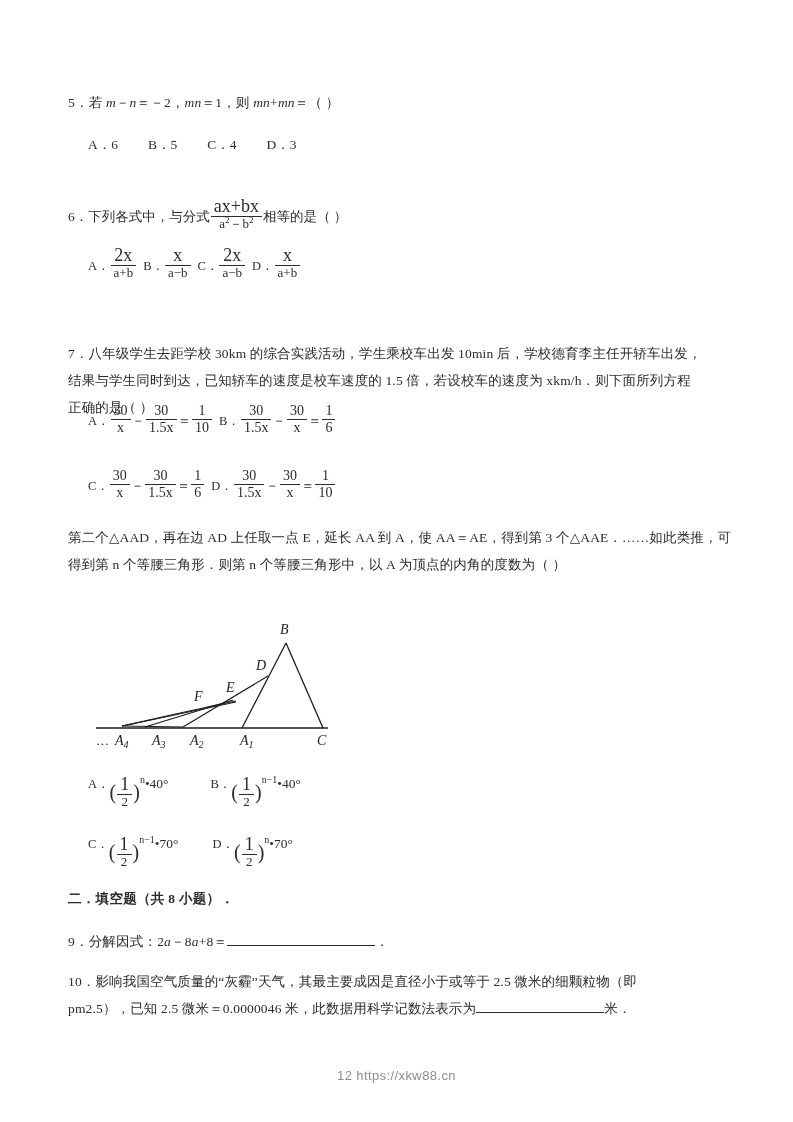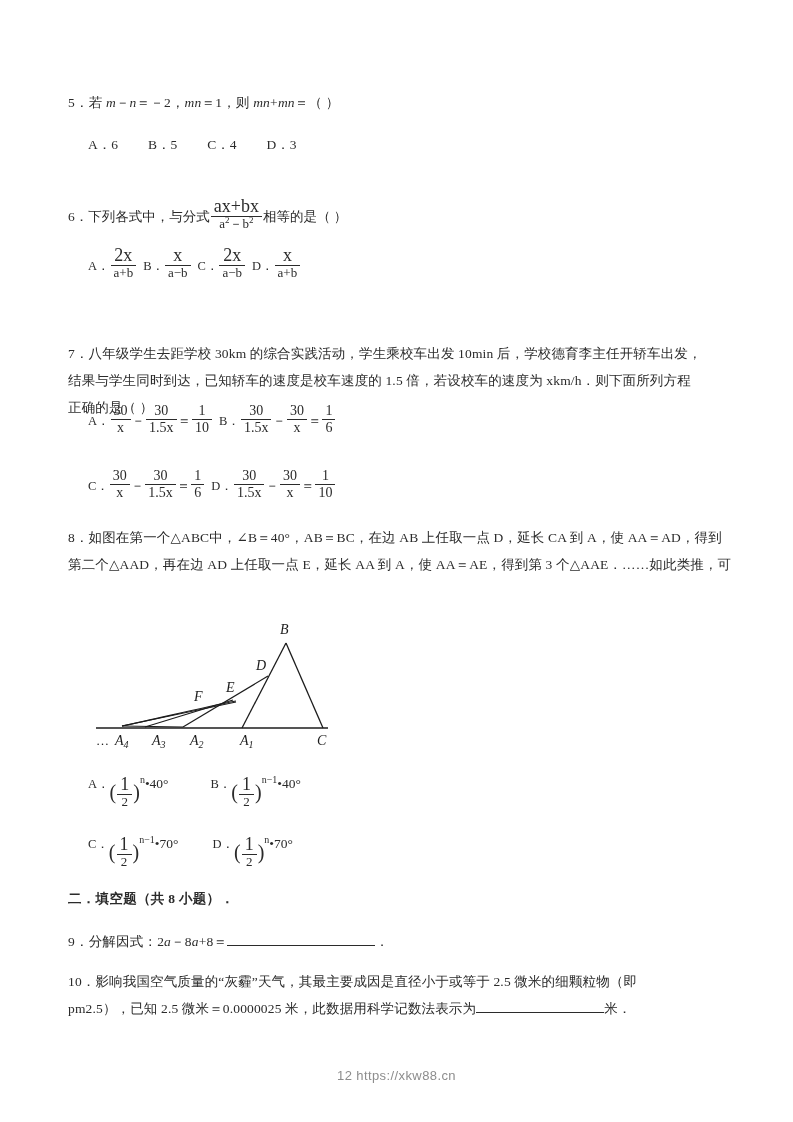--- a/index.html
+++ b/index.html
@@ -201,22 +201,22 @@
 
   <div class="opt-frac-row" style="top:403px;">
     <span class="grp"><span class="lbl">A．</span><span class="frac small"><span class="nu">30</span><span class="de">x</span></span><span>－</span><span class="frac small"><span class="nu">30</span><span class="de">1.5x</span></span><span>＝</span><span class="frac small"><span class="nu">1</span><span class="de">10</span></span></span><span class="grp"><span class="lbl">B．</span><span class="frac small"><span class="nu">30</span><span class="de">1.5x</span></span><span>－</span><span class="frac small"><span class="nu">30</span><span class="de">x</span></span><span>＝</span><span class="frac small"><span class="nu">1</span><span class="de">6</span></span></span>
   </div>
 
   <div class="opt-frac-row" style="top:468px;">
     <span class="grp"><span class="lbl">C．</span><span class="frac small"><span class="nu">30</span><span class="de">x</span></span><span>－</span><span class="frac small"><span class="nu">30</span><span class="de">1.5x</span></span><span>＝</span><span class="frac small"><span class="nu">1</span><span class="de">6</span></span></span><span class="grp"><span class="lbl">D．</span><span class="frac small"><span class="nu">30</span><span class="de">1.5x</span></span><span>－</span><span class="frac small"><span class="nu">30</span><span class="de">x</span></span><span>＝</span><span class="frac small"><span class="nu">1</span><span class="de">10</span></span></span>
   </div>
 
   <div class="q-block" style="top:524px;">
-    <div class="q-para"><span>8．</span><span>如图在第一个△ABC中，∠B＝40°，AB＝BC，在边 AB 上任取一点 D，延长 CA 到 A，使 AA＝AD，得到</span></div>
     <div class="q-para">第二个△AAD，再在边 AD 上任取一点 E，延长 AA 到 A，使 AA＝AE，得到第 3 个△AAE．……如此类推，可</div>
+    <div class="q-para">得到第 n 个等腰三角形．则第 n 个等腰三角形中，以 A 为顶点的内角的度数为（        ）</div>
   </div>
 
   <div class="figure">
     <svg width="260" height="148" viewBox="0 0 260 148">
 
       <line x1="6" y1="116" x2="238" y2="116" stroke="#1c1c1c" stroke-width="1.3"></line>
 
       <line x1="152" y1="116" x2="196" y2="31" stroke="#1c1c1c" stroke-width="1.3"></line>
       <line x1="196" y1="31" x2="233" y2="116" stroke="#1c1c1c" stroke-width="1.3"></line>
 
@@ -252,18 +252,18 @@
   </div>
 
   <div class="section-head" style="top:890px;">二．填空题（共 8 小题）．</div>
 
   <div class="q-block" style="top:928px;">
     <div class="q-line"><span>9．</span><span>分解因式：2</span><i class="mvar">a</i><span>－8</span><i class="mvar">a</i><span>+8＝</span><span class="blank" style="width:148px;height:15px;"></span><span>．</span></div>
   </div>
 
   <div class="q-block" style="top:968px;">
     <div class="q-para"><span>10．</span><span>影响我国空气质量的“灰霾”天气，其最主要成因是直径小于或等于 2.5 微米的细颗粒物（即</span></div>
-    <div class="q-para"><span>pm2.5），已知 2.5 微米＝0.0000025 米，此数据用科学记数法表示为</span><span class="blank" style="width:128px;height:15px;"></span><span>米．</span></div>
+    <div class="q-para"><span>pm2.5），已知 2.5 微米＝0.0000046 米，此数据用科学记数法表示为</span><span class="blank" style="width:128px;height:15px;"></span><span>米．</span></div>
   </div>
 
   <div class="footer">12 https://xkw88.cn</div>
 
 </div>
 
 </body></html>

